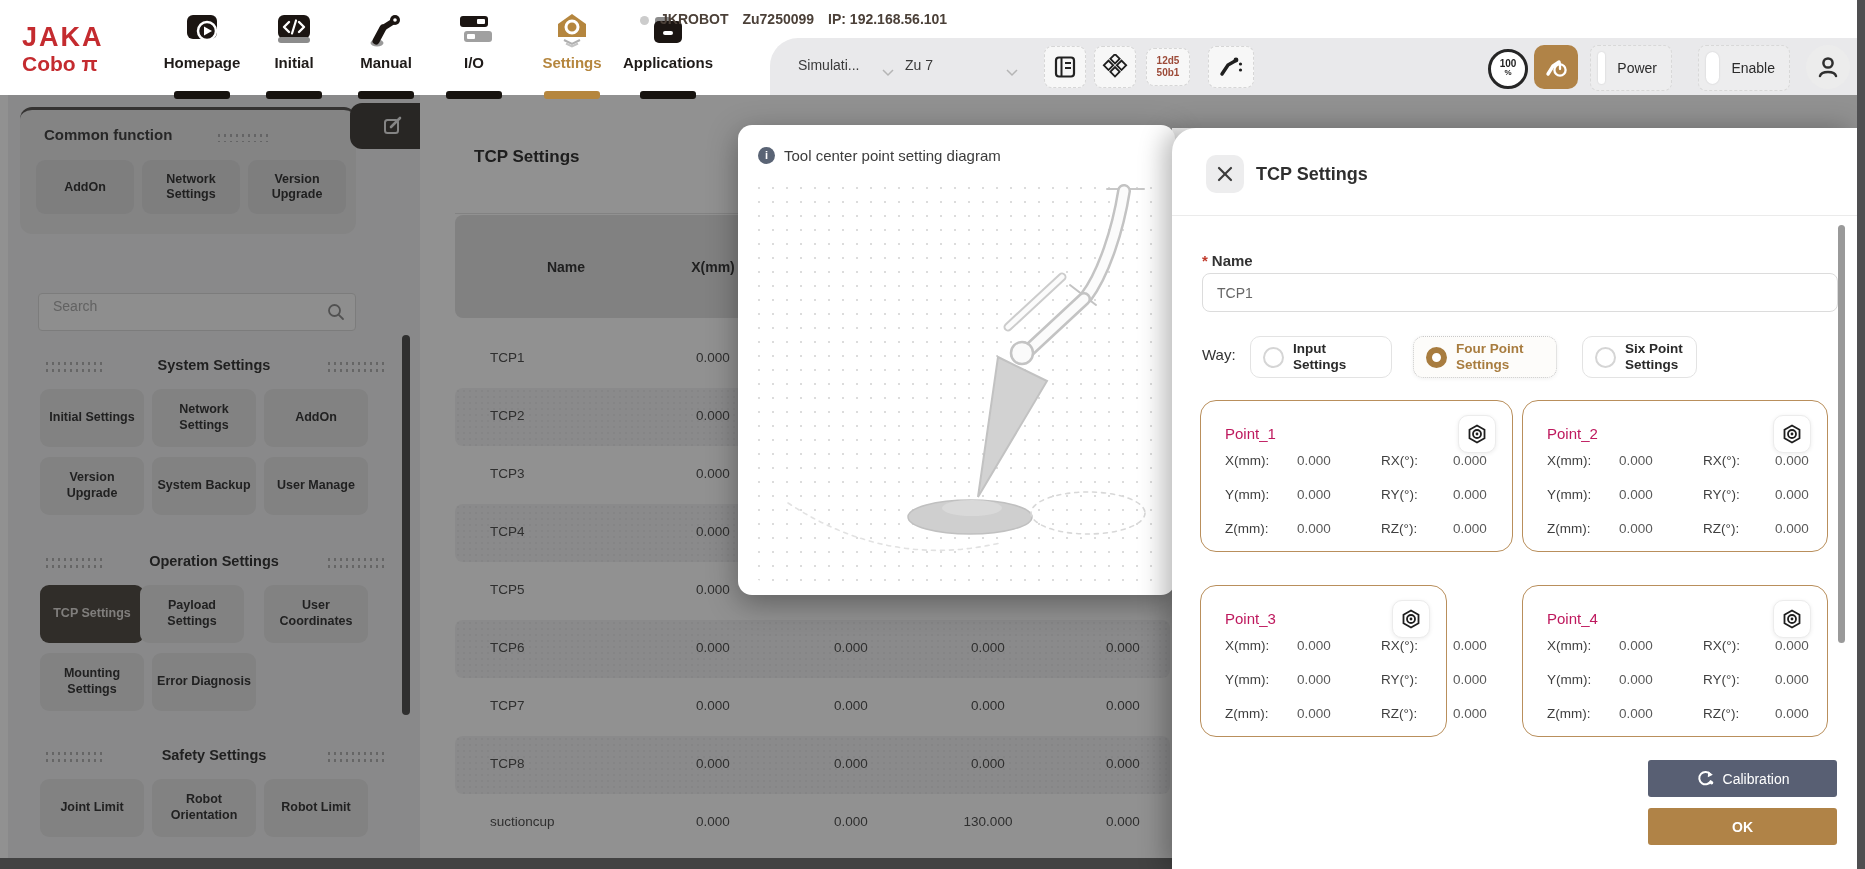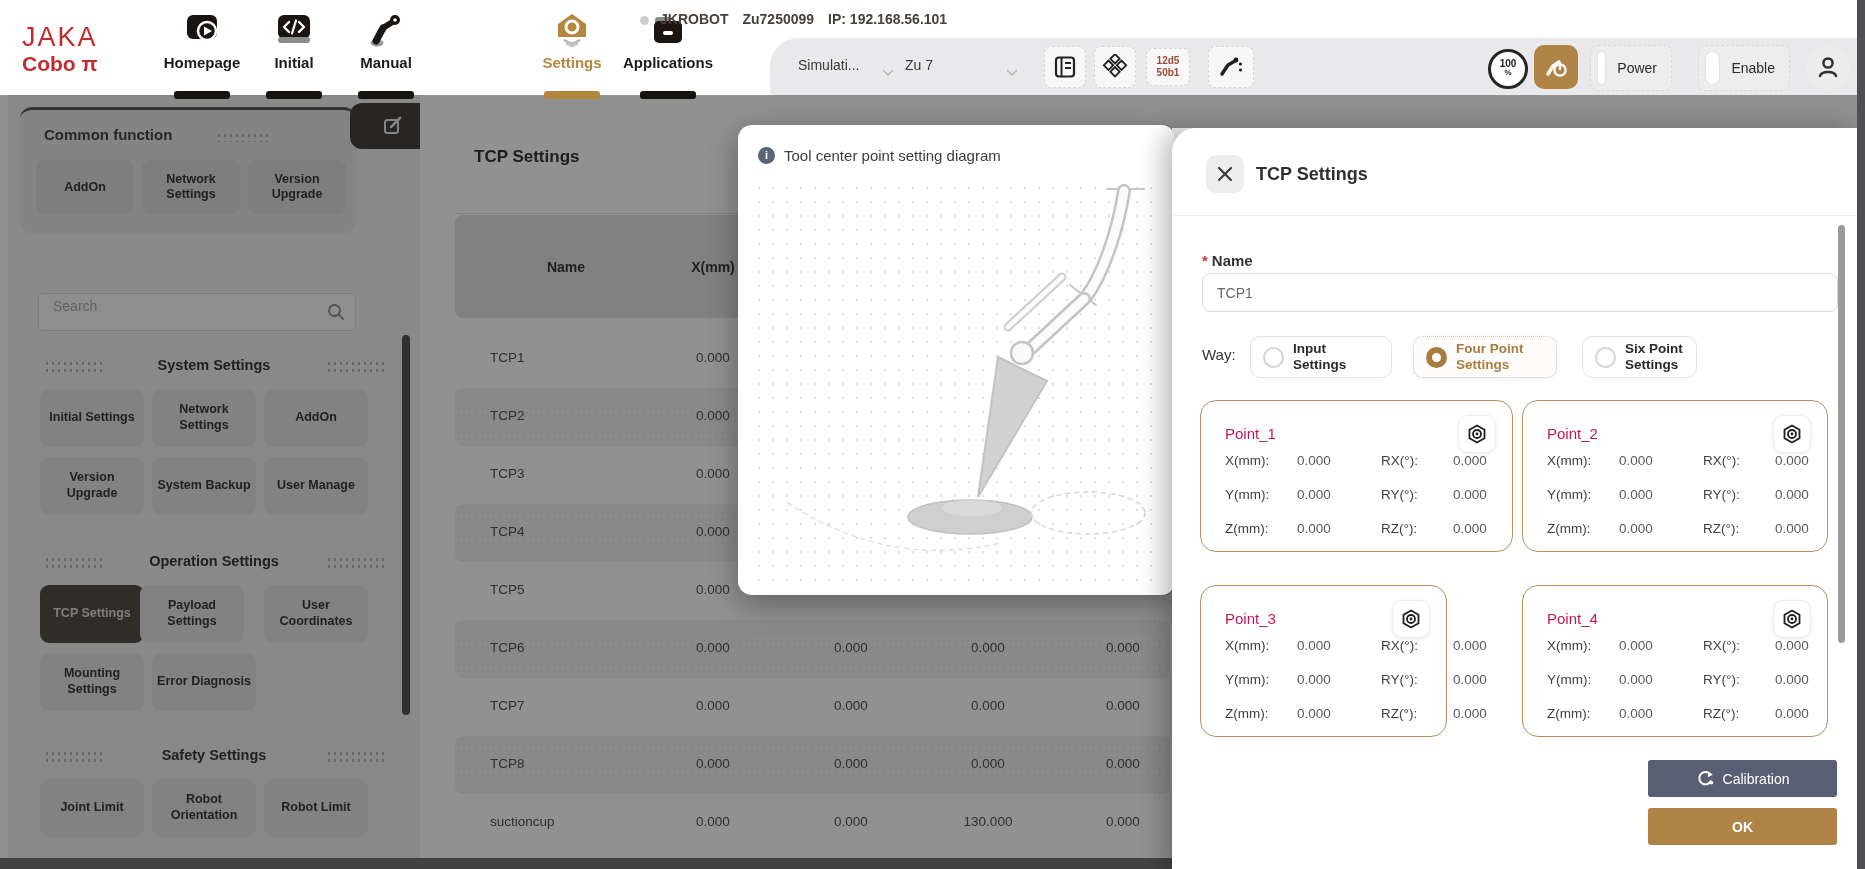--- a/index.html
+++ b/index.html
@@ -1,21 +1,21 @@
 <!DOCTYPE html>
 <html><head>
 <meta charset="utf-8">
 <style>
   html,body{margin:0;padding:0;background:#fff;font-family:"Liberation Sans",sans-serif;}
   #screen{position:relative;width:1865px;height:869px;overflow:hidden;background:#fff;}
   .abs{position:absolute;}
   
   #topbar{position:absolute;left:0;top:0;width:1865px;height:95px;background:#fff;z-index:30;}
   #logo{position:absolute;left:22px;top:24px;color:#c42b2f;line-height:1;}
-  #logo .l1{font-size:27px;font-weight:400;letter-spacing:2px;}
+  #logo .l1{font-size:27px;font-weight:700;letter-spacing:2px;}
   #logo .l2{font-size:21px;font-weight:700;margin-top:2px;}
   .nav-item{position:absolute;top:10px;width:92px;height:85px;text-align:center;cursor:pointer;}
   .nav-item .nicon{display:inline-block;height:40px;margin-top:2px;}
   .nav-item .nlabel{display:block;font-size:15px;font-weight:700;color:#1f1b19;margin-top:2px;}
   .nav-item .nbar{position:absolute;left:50%;transform:translateX(-50%);bottom:-4px;width:56px;height:8px;border-radius:3px;background:#17130f;}
   .nav-item.active .nlabel{color:#b5863e;}
   .nav-item.active .nbar{background:#b5863e;}
   #statusline{position:absolute;left:640px;top:11px;height:20px;font-size:14px;color:#4b4038;font-weight:600;}
   #statusline .dot{display:inline-block;width:9px;height:9px;border-radius:50%;background:#cccccc;margin-right:11px;vertical-align:-1px;}
   #statusline span{margin-right:14px;}
@@ -137,20 +137,32 @@
             <ellipse cx="10" cy="31" rx="6.5" ry="3.5" fill="#9a9a9a"></ellipse>
             <path d="M9 29 L16 16" stroke="#1b1512" stroke-width="7" stroke-linecap="round"></path>
             <path d="M16 16 L27 9" stroke="#1b1512" stroke-width="6" stroke-linecap="round"></path>
             <circle cx="28" cy="8" r="5" fill="#1b1512"></circle>
             <circle cx="28" cy="8" r="1.8" fill="#fff"></circle>
           </svg>
       </span>
       <span class="nlabel">Manual</span>
       <span class="nbar"></span>
     </div>
+    <div class="nav-item" style="left:428px">
+      <span class="nicon">
+        <svg width="38" height="36" viewBox="0 0 38 36">
+            <rect x="5" y="4" width="28" height="11" rx="3" fill="#1b1512"></rect>
+            <rect x="22" y="7" width="8" height="5" rx="1" fill="#fff"></rect>
+            <rect x="9" y="19" width="28" height="11" rx="3" fill="#a0a0a0"></rect>
+            <rect x="12" y="22" width="8" height="5" rx="1" fill="#fff"></rect>
+          </svg>
+      </span>
+      <span class="nlabel">I/O</span>
+      <span class="nbar"></span>
+    </div>
     <div class="nav-item active" style="left:526px">
       <span class="nicon">
         <svg width="38" height="36" viewBox="0 0 38 36">
             <path d="M19 2 L33 12 L33 25 L5 25 L5 12 Z" fill="#b5863e"></path>
             <circle cx="19" cy="15" r="6" fill="none" stroke="#fff" stroke-width="3"></circle>
             <path d="M11 28 L19 32 L27 28" stroke="#b0b0b0" stroke-width="2" fill="none"></path>
             <path d="M13 31.5 L19 34.5 L25 31.5" stroke="#c4c4c4" stroke-width="2" fill="none"></path>
           </svg>
       </span>
       <span class="nlabel">Settings</span>

